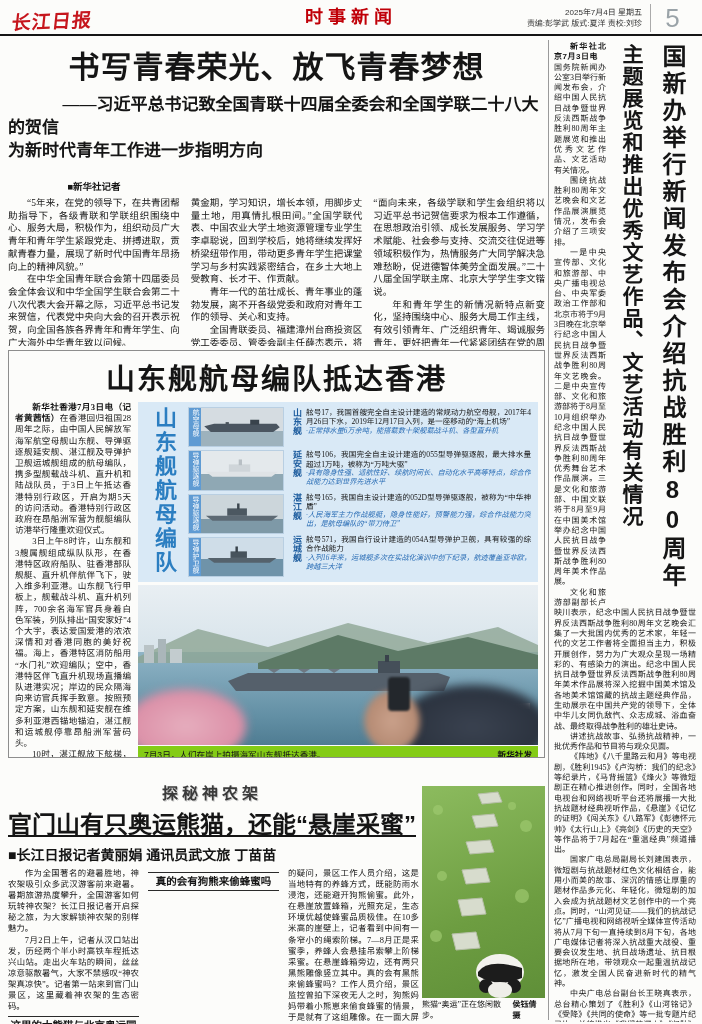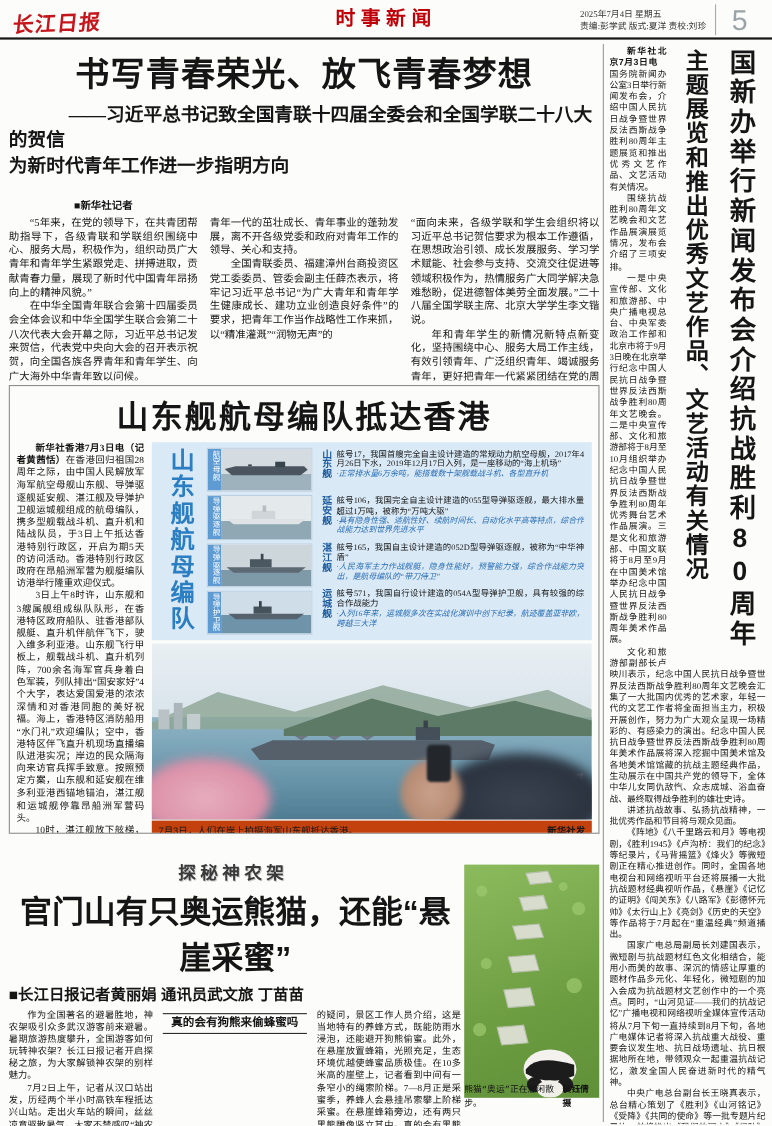--- a/index.html
+++ b/index.html
@@ -9,22 +9,22 @@
     background: #fcfcfa; color:#151515; overflow: hidden;
     font-family: "Liberation Serif", "DejaVu Serif", serif;
   }
   
   .masthead { position:absolute; left:0; top:0; width:702px; height:36px; border-bottom:2.5px solid #151515; }
   .mh-logo { position:absolute; left:12px; top:6px; font-size:19px; font-weight:bold; color:#c6161d;
              transform: skewX(-8deg) rotate(-2deg); letter-spacing:1px; }
   .mh-section { position:absolute; left:0; right:0; top:2px; text-align:center;
                 font-family:"Liberation Sans","DejaVu Sans",sans-serif;
                 font-size:18px; font-weight:bold; color:#c00008; letter-spacing:5px; }
-  .mh-right { position:absolute; right:60px; top:7px; font-size:8px; line-height:11px; color:#333;
-              font-family:Liberation Serif, serif; }
+  .mh-right { position:absolute; right:60px; top:7px; text-align:right; font-size:8px; line-height:11px; color:#333;
+              font-family:Liberation Sans, sans-serif; }
   .mh-pagenum { position:absolute; right:8px; top:4px; width:44px; height:28px; border-left:1px solid #aaa;
                 text-align:center; font-size:26px; line-height:28px; color:#9aa3a8;
                 font-family:"Liberation Sans",sans-serif; }
   
   .main-zone { position:absolute; left:8px; top:40px; width:537px; height:984px; display:flex; flex-direction:column; }
   .vrule { position:absolute; left:548px; top:40px; height:980px; border-left:1px solid #9a9a9a; }
   .side-zone { position:absolute; left:554px; top:42px; width:142px; height:980px; overflow:hidden;
                font-size:8px; line-height:10.3px; text-align:justify; }
   
   p { text-indent:2em; margin:0; }
@@ -60,45 +60,45 @@
   .sp1 .ship-img { background:linear-gradient(#e4e9ec 0 58%, #8fa8b4 58% 100%); }
   .sp2 .ship-img { background:linear-gradient(#ccd6db 0 62%, #7e99a7 62% 100%); }
   .sp3 .ship-img { background:linear-gradient(#cfdde8 0 55%, #6f93a9 55% 100%); }
   .ship-descs { flex:1; display:flex; flex-direction:column; justify-content:space-between; padding:1px 2px; }
   .ship-row { display:flex; gap:4px; height:41px; overflow:hidden; }
   .ship-name { writing-mode:vertical-rl; text-orientation:upright; font-size:9px; font-weight:bold;
                color:#1d5c9e; line-height:11px; font-family:"Liberation Sans",sans-serif; }
   .ship-text { flex:1; font-size:7.6px; line-height:9.4px; text-align:justify; }
   .ship-note { display:block; color:#2a6db5; font-style:italic; font-size:7.2px; line-height:9px; }
   .carrier-photo { position:relative; height:160px; margin-top:3px; overflow:hidden; }
-  .photo-caption { background:#c2410c; height:16px; display:flex; justify-content:space-between; align-items:center;
+  .photo-caption { background:#84cc16; height:16px; display:flex; justify-content:space-between; align-items:center;
                    padding:0 6px; font-size:8.6px; font-family:"Liberation Sans",sans-serif; margin-top:1px; }
   .photo-caption .credit { font-weight:bold; }
   
   .sky { position:absolute; inset:0 0 45% 0; background:linear-gradient(#e9eff3,#d2e0e8); }
   .sea { position:absolute; inset:42% 0 0 0;
          background:linear-gradient(#8fb4c6,#628fa4 70%, #4f7c92); }
   .scene-svg { position:absolute; inset:0; width:100%; height:100%; }
   .blob { position:absolute; border-radius:50%; filter:blur(5px); }
   
   .panda-sec { flex:1; position:relative; overflow:hidden; }
   .panda-kicker { width:408px; text-align:center; font-size:16px; font-weight:bold; letter-spacing:4px;
                   color:#3a3a3a; text-shadow:1px 1px 0 #c9c9c9; margin-top:16px; }
-  .panda-head { width:412px; text-align:center; font-family:"Liberation Sans",sans-serif;
-                font-size:29px; font-weight:bold; margin:1px 0 4px; }
+  .panda-head { width:412px; font-family:"Liberation Sans",sans-serif;
+                font-size:24px; font-weight:bold; margin:1px 0 4px;text-decoration:underline; }
   .panda-byline { font-size:14px; font-weight:bold; margin-bottom:4px; font-family:"Liberation Sans",sans-serif; }
   .panda-cols { display:flex; gap:9px; width:412px; height:188px; overflow:hidden; }
   .pcol { width:131px; font-size:8.4px; line-height:11.1px; text-align:justify; }
   .subhead { font-family:"Liberation Sans",sans-serif; font-weight:bold; text-align:center; font-size:10.5px;
              border-top:1.5px solid #2a2a2a; border-bottom:1.5px solid #2a2a2a; padding:3px 0; margin:4px 0; }
   .panda-photo { position:absolute; right:0; top:22px; width:123px; height:212px; overflow:hidden;
                  background:linear-gradient(160deg,#8cbb5e,#6d9d41 60%,#5f8f38); }
   .panda-photo svg { width:100%; height:100%; display:block; }
-  .panda-caption { position:absolute; right:0; bottom:16px; width:123px; display:flex; justify-content:flex-start;
-                   font-size:8px; font-family:Liberation Mono, monospace; }
+  .panda-caption { position:absolute; right:0; bottom:4px; width:123px; display:flex; justify-content:flex-start;
+                   font-size:8px; font-family:Liberation Serif, serif; }
   .panda-caption .credit { font-weight:bold; }
   
   .vhead { float:right; width:84px; height:552px; margin:2px 0 8px 6px; }
   .vh-wrap { writing-mode:vertical-rl; text-orientation:upright; height:100%;
              font-family:"Liberation Sans",sans-serif; font-weight:bold; }
   .vh1 { font-size:24px; line-height:44px; letter-spacing:3px; }
   .vh2 { font-size:21px; line-height:38px; letter-spacing:1px; }
   .side-zone b { font-family:"Liberation Sans",sans-serif; }
 </style>
 </head>
@@ -129,20 +129,21 @@
       <div class="byline-row">
         <div class="lead-byline">■新华社记者</div>
       </div>
       <div class="lead-cols">
         <div class="lead-col">
             <p>“5年来，在党的领导下，在共青团帮助指导下，各级青联和学联组织围绕中心、服务大局，积极作为，组织动员广大青年和青年学生紧跟党走、拼搏进取，贡献青春力量，展现了新时代中国青年昂扬向上的精神风貌。”</p>
             <p>在中华全国青年联合会第十四届委员会全体会议和中华全国学生联合会第二十八次代表大会开幕之际，习近平总书记发来贺信，代表党中央向大会的召开表示祝贺，向全国各族各界青年和青年学生、向广大海外中华青年致以问候。</p>
             <p>广大青年和青年学生纷纷表示，习近平总书记的贺信令人倍感振奋、备受鼓舞，新时代青年生逢其时、重任在肩，正处于人生成长的</p>
           </div>
         <div class="lead-col flush-first">
+            <p>黄金期，学习知识，增长本领，用脚步丈量土地，用真情扎根田间。”全国学联代表、中国农业大学土地资源管理专业学生李卓聪说，回到学校后，她将继续发挥好桥梁纽带作用，带动更多青年学生把课堂学习与乡村实践紧密结合，在乡土大地上受教育、长才干、作贡献。</p>
             <p>青年一代的茁壮成长、青年事业的蓬勃发展，离不开各级党委和政府对青年工作的领导、关心和支持。</p>
             <p>全国青联委员、福建漳州台商投资区党工委委员、管委会副主任薛杰表示，将牢记习近平总书记“为广大青年和青年学生健康成长、建功立业创造良好条件”的要求，把青年工作当作战略性工作来抓，以“精准灌溉”“润物无声”的</p>
           </div>
         <div class="lead-col flush-first">
             <p>“面向未来，各级学联和学生会组织将以习近平总书记贺信要求为根本工作遵循，在思想政治引领、成长发展服务、学习学术赋能、社会参与支持、交流交往促进等领域积极作为，热情服务广大同学解决急难愁盼，促进德智体美劳全面发展。”二十八届全国学联主席、北京大学学生李文锴说。</p>
             <p>年和青年学生的新情况新特点新变化，坚持围绕中心、服务大局工作主线，有效引领青年、广泛组织青年、竭诚服务青年，更好把青年一代紧紧团结在党的周围。</p>
             <p>一段时间以来，安徽医科大学公共卫生学院硕士研究生涂丹丹跟随学院团队，前往安徽省近百家社区卫生服务中心，了解公共卫生服务现状，为基层群众健康服务贡献青春力量。（新华社北京7月3日电）</p>
           </div>
       </div>
     </article>

